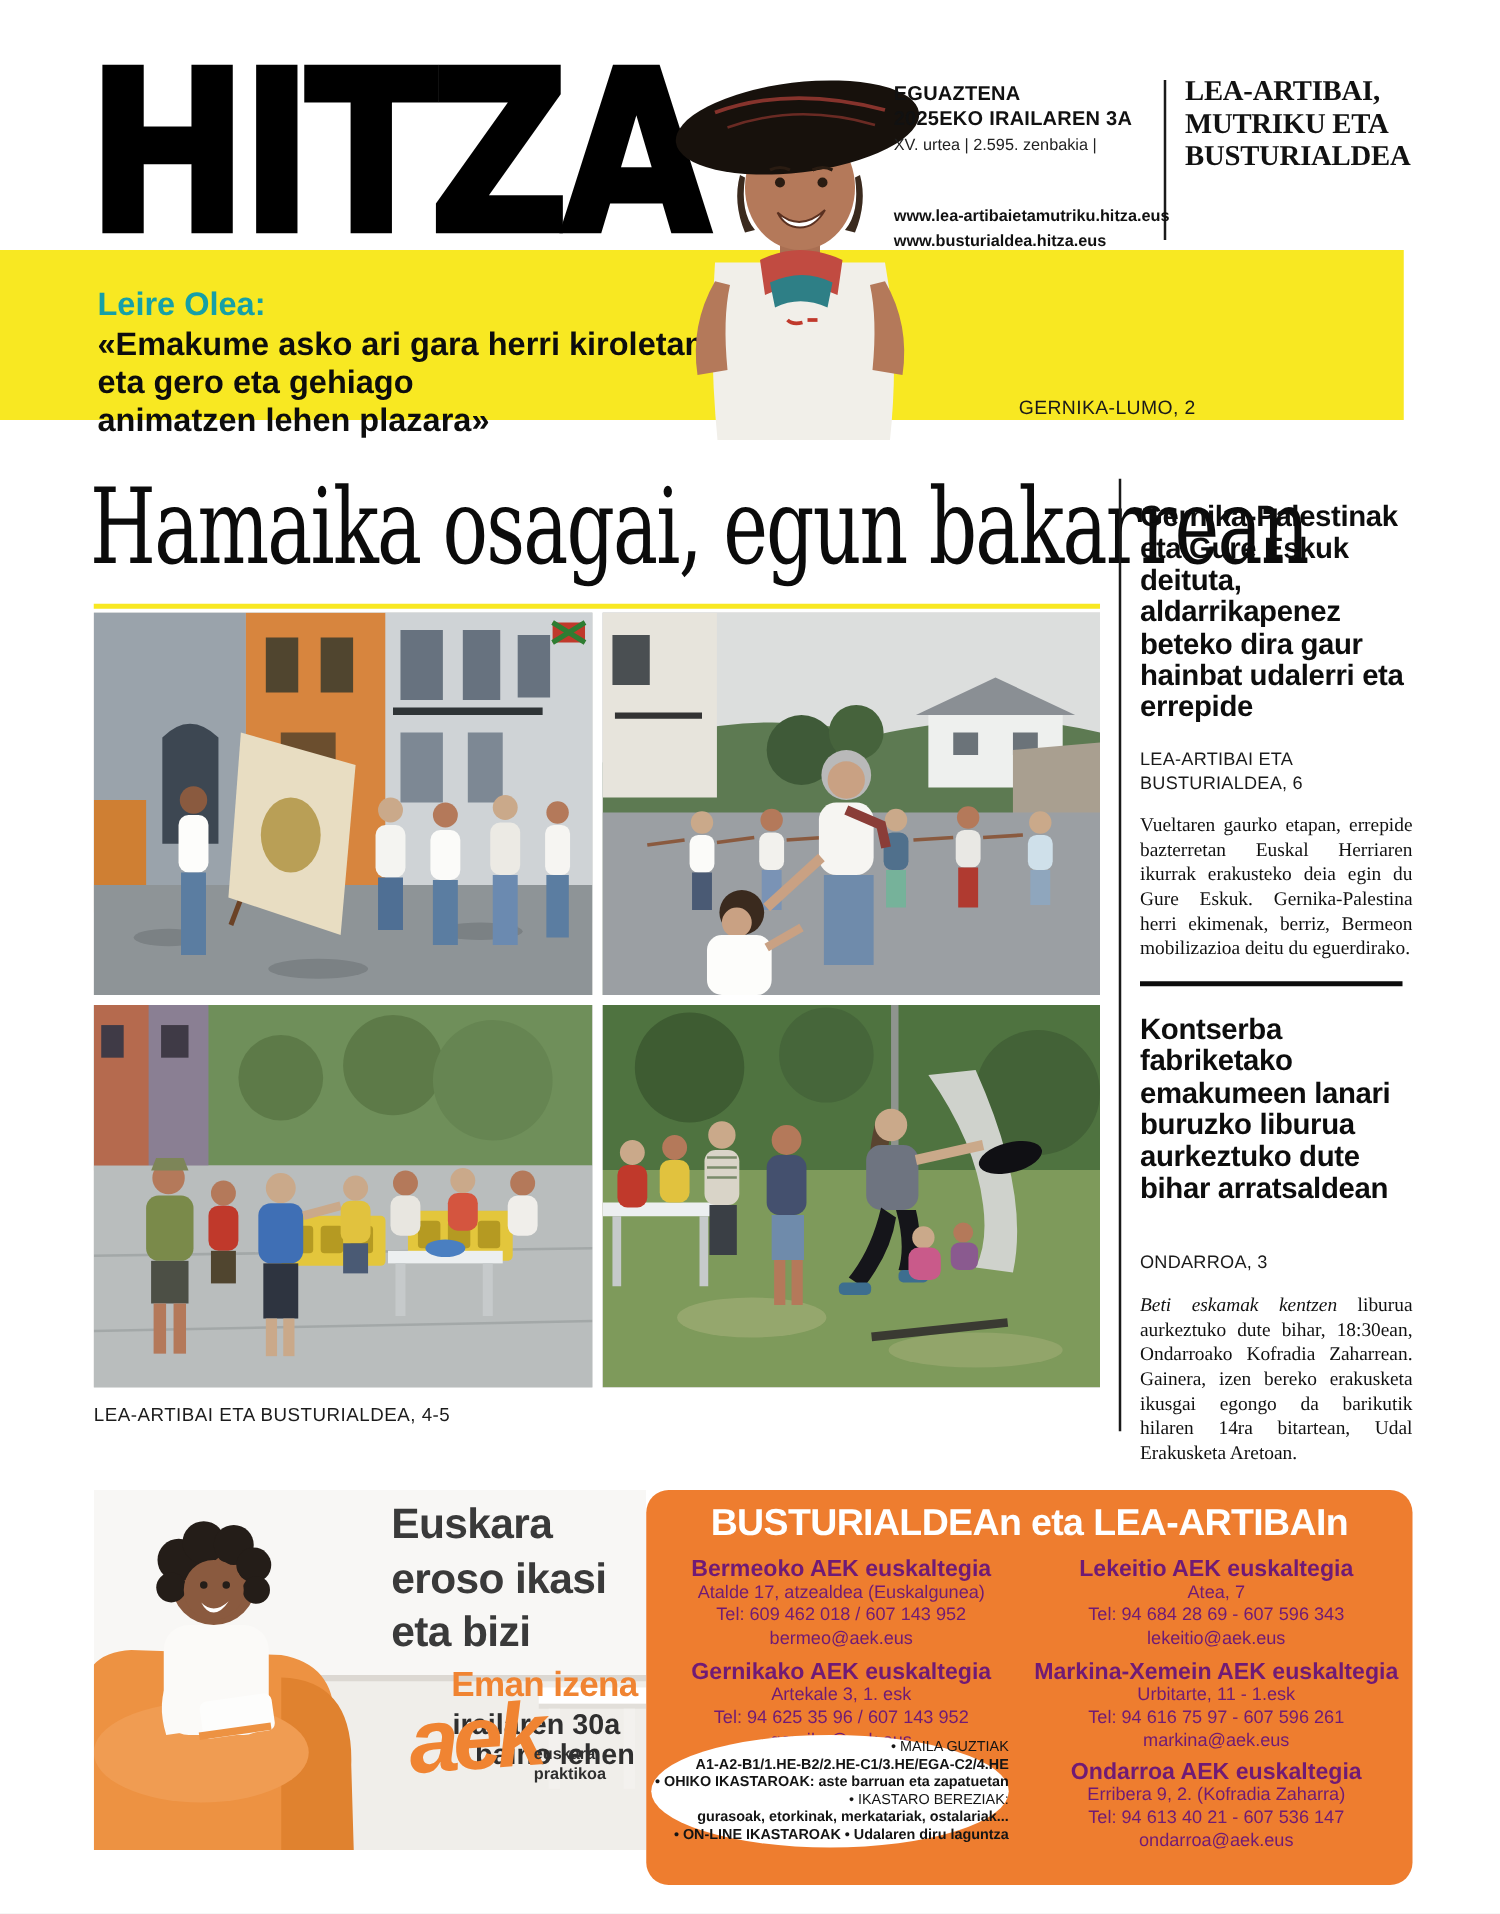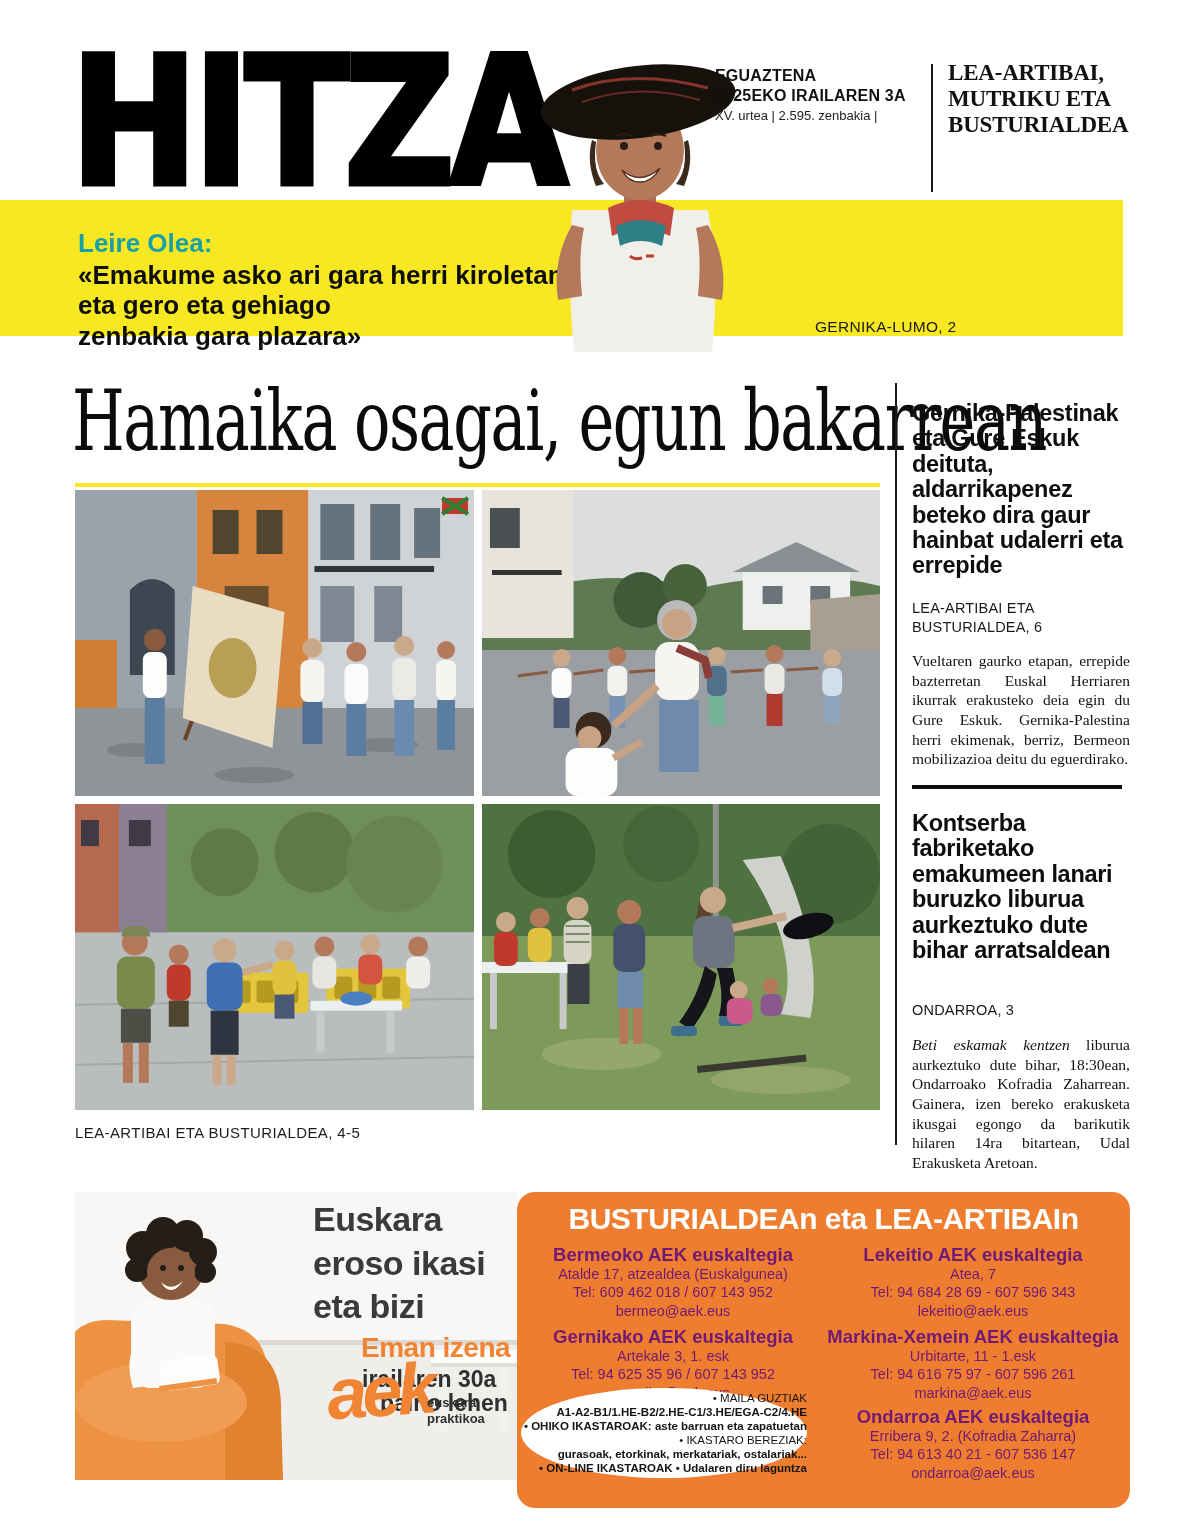--- a/index.html
+++ b/index.html
@@ -89,30 +89,34 @@
   <div class="logo">HITZA</div>
 
   <div class="mast-info">
     <div class="mast-date">
       <div>EGUAZTENA</div>
       <div>2025EKO IRAILAREN 3A</div>
     </div>
     <div class="mast-issue">XV. urtea | 2.595. zenbakia  |</div>
   </div>
 
+  <div class="mast-urls">
+    <div>www.lea-artibaietamutriku.hitza.eus</div>
+    <div>www.busturialdea.hitza.eus</div>
+  </div>
 
   <div class="mast-divider"></div>
   <div class="edition">LEA-ARTIBAI, MUTRIKU ETA BUSTURIALDEA</div>
 
   <div class="banner">
     <div class="banner-speaker">Leire Olea:</div>
     <div class="banner-quote">
       <div>«Emakume asko ari gara herri kiroletan,</div>
       <div>eta gero eta gehiago</div>
-      <div>zenbakia gara plazara»</div>
+      <div>animatzen lehen plazara»</div>
     </div>
     <div class="banner-ref">GERNIKA-LUMO, 2</div>
   </div>
 
   <div class="mast-photo">
     <svg viewBox="0 0 252 302">
       <rect x="78" y="268" width="120" height="34" rx="8" fill="#4a4f55"></rect>
       <path d="M60 160 Q55 230 62 302 L200 302 Q208 225 196 160 Z" fill="#f1efe9"></path>
       <path d="M60 175 Q40 210 46 250 L70 246 Q66 205 72 178 Z" fill="#b4795a"></path>
       <path d="M196 175 Q216 210 210 250 L186 246 Q190 205 184 178 Z" fill="#b4795a"></path>

